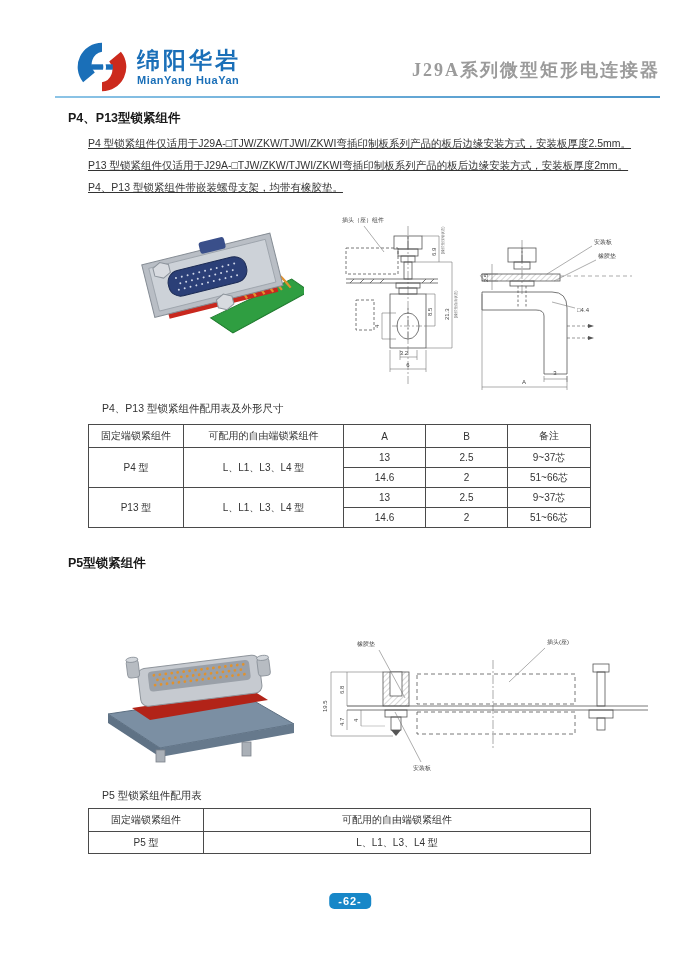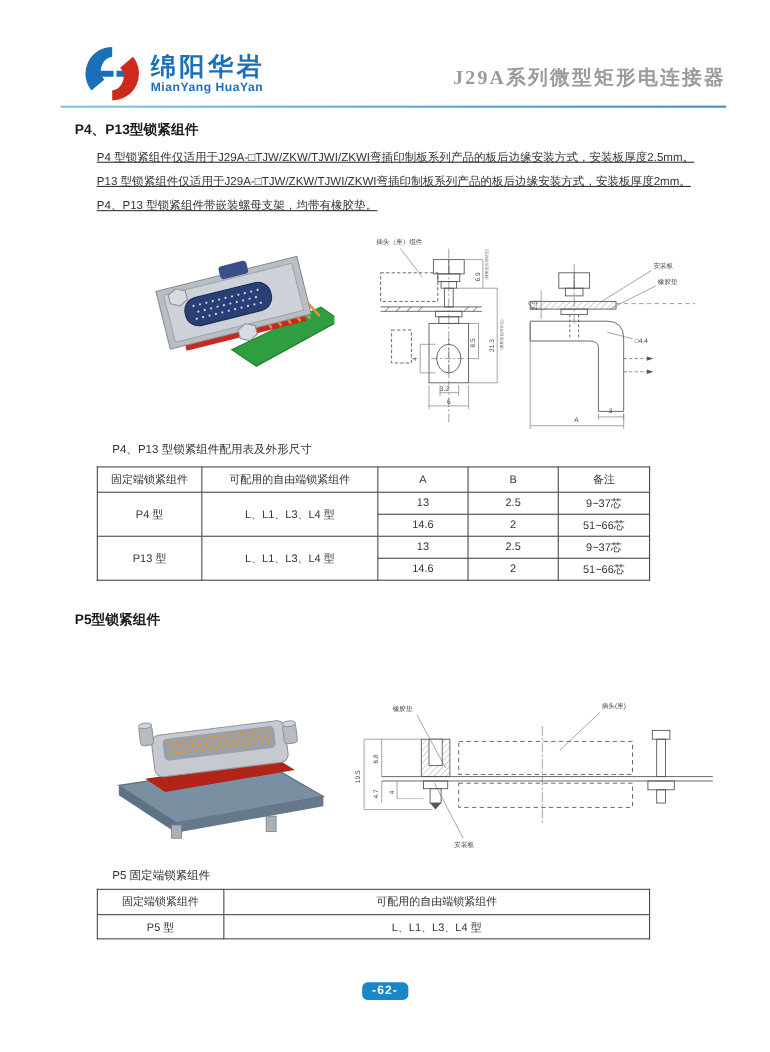--- a/index.html
+++ b/index.html
@@ -431,21 +431,21 @@
     </g>
     <text class="lbl-t" x="44" y="18">橡胶垫</text>
     <text class="lbl-t" x="234" y="16">插头(座)</text>
     <text class="lbl-t" x="100" y="142">安装板</text>
     <text class="dim-t" transform="rotate(-90 14 84)" x="14" y="84">19.5</text>
     <text class="dim-t" transform="rotate(-90 31 66)" x="31" y="66">6.8</text>
     <text class="dim-t" transform="rotate(-90 31 98)" x="31" y="98">4.7</text>
     <text class="dim-t" transform="rotate(-90 45 94)" x="45" y="94">4</text>
   </svg>
 
-  <div class="tbl-caption" id="tbl2-caption">P5 固定端锁紧组件</div>
+  <div class="tbl-caption" id="tbl2-caption">P5 型锁紧组件配用表</div>
   <table class="spec" id="tbl2">
     <colgroup>
         <col style="width:115px">
         <col style="width:387px">
       </colgroup>
     <tbody>
         <tr>
       <th>固定端锁紧组件</th>
       <th>可配用的自由端锁紧组件</th>
     </tr>

